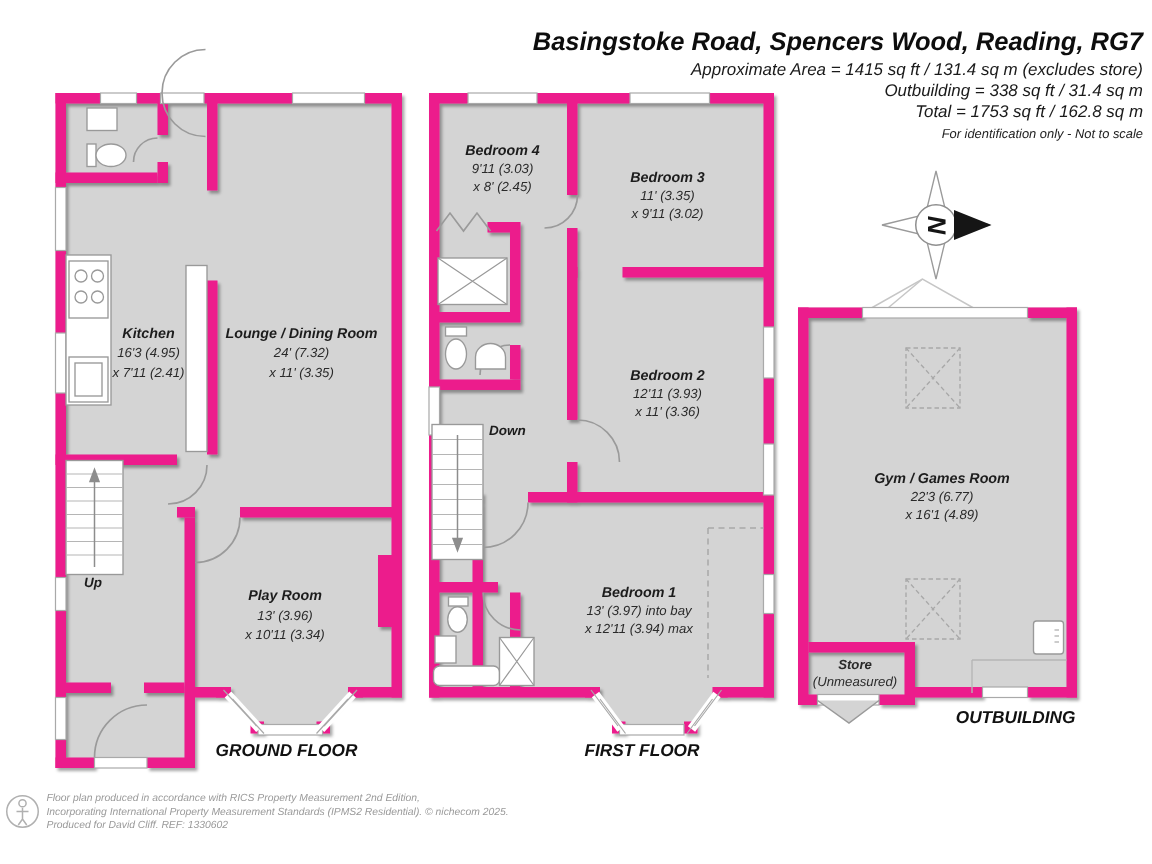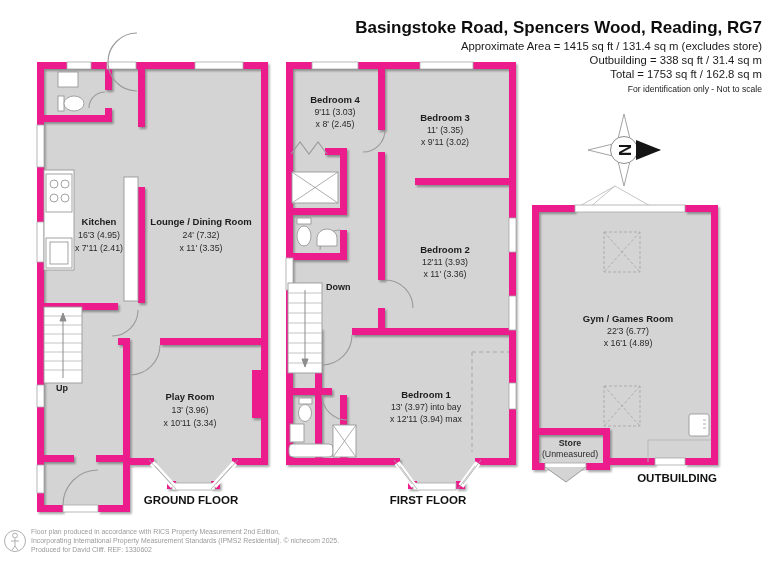--- a/index.html
+++ b/index.html
@@ -1,17 +1,17 @@
 <!DOCTYPE html>
 <html><head>
 <meta charset="utf-8">
 <style>
   html,body{margin:0;padding:0;background:#ffffff;}
   .page{position:relative;width:768px;height:576px;background:#fff;overflow:hidden;
-        font-family:"Liberation Sans", sans-serif;}
+        font-family:"Liberation Sans", sans-serif;font-style:italic;}
   svg text{font-family:"Liberation Sans", sans-serif;}
   .room-name{font-size:9.5px;font-weight:bold;fill:#1c1c1c;}
   .room-dim{font-size:8.8px;fill:#2a2a2a;}
   .floor-label{font-size:11.5px;font-weight:bold;fill:#111;}
   .stair-label{font-size:9px;font-weight:bold;fill:#1c1c1c;}
   .hdr-title{font-size:17px;font-weight:bold;fill:#0d0d0d;}
   .hdr-line{font-size:11.3px;fill:#1a1a1a;}
   .hdr-note{font-size:8.6px;fill:#222;}
   .foot{font-size:6.9px;fill:#9a9a9a;}
 </style>

